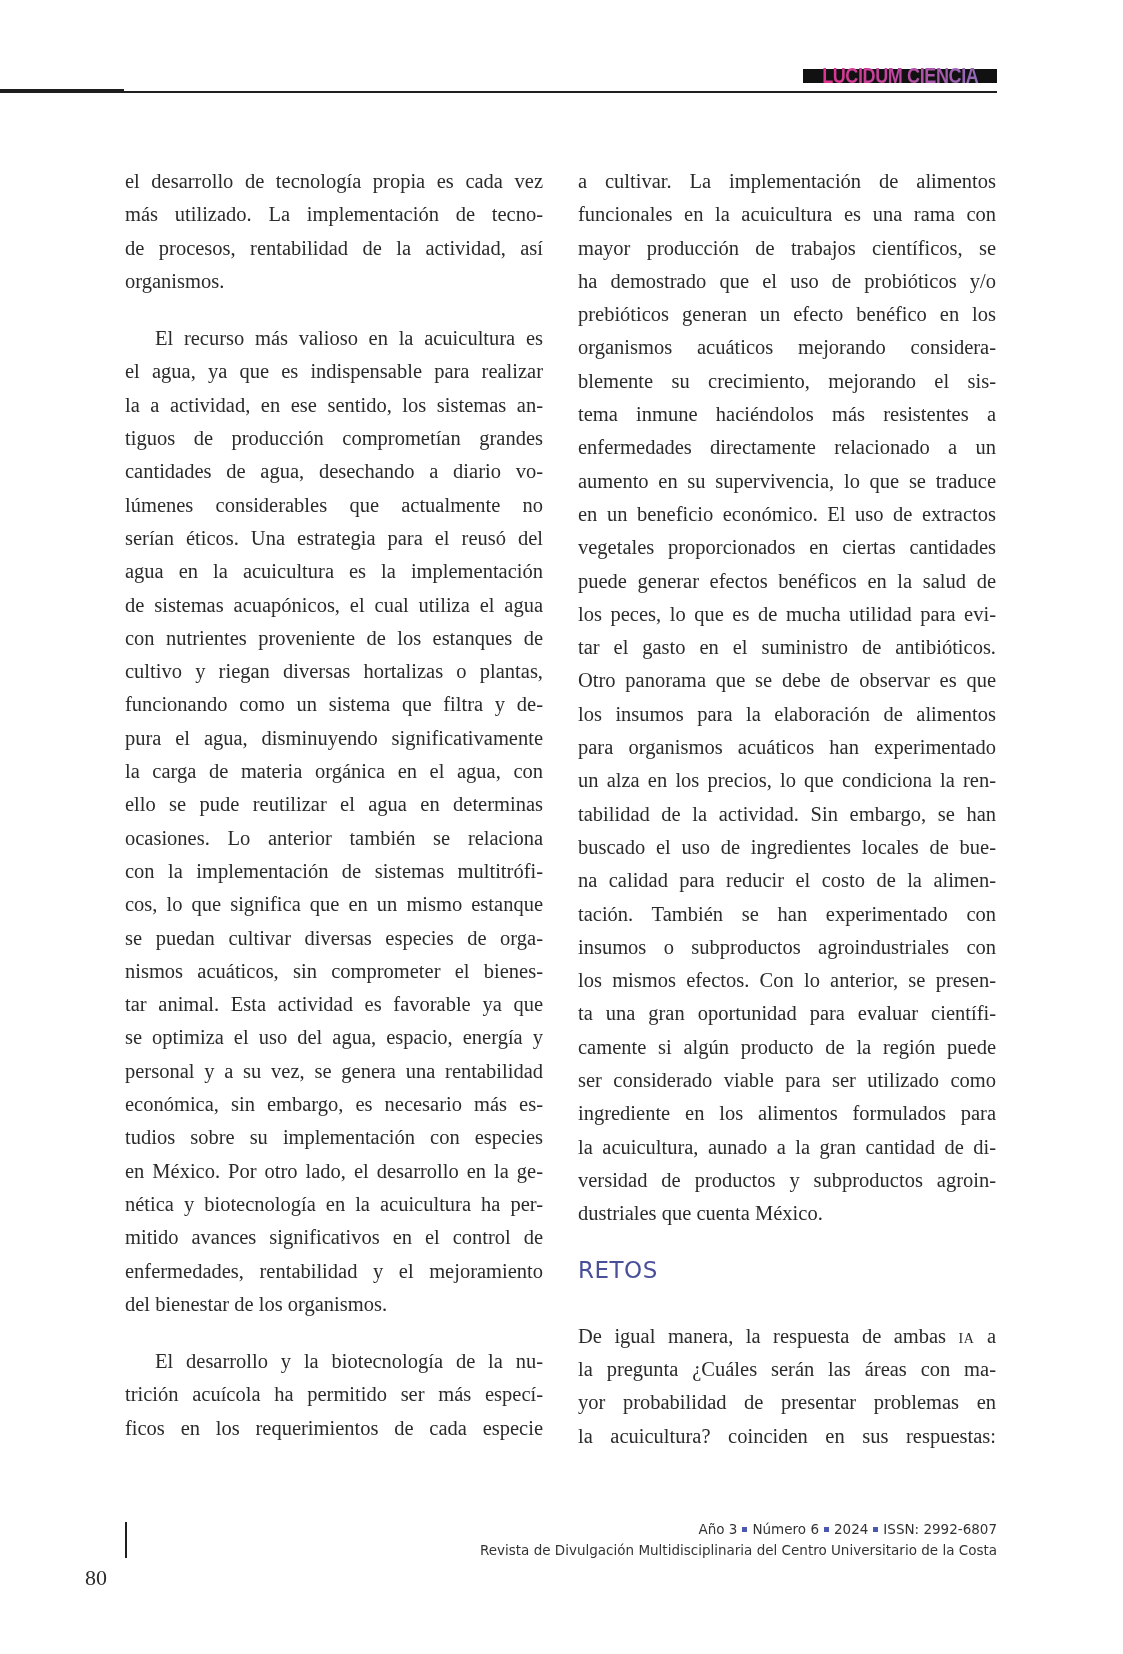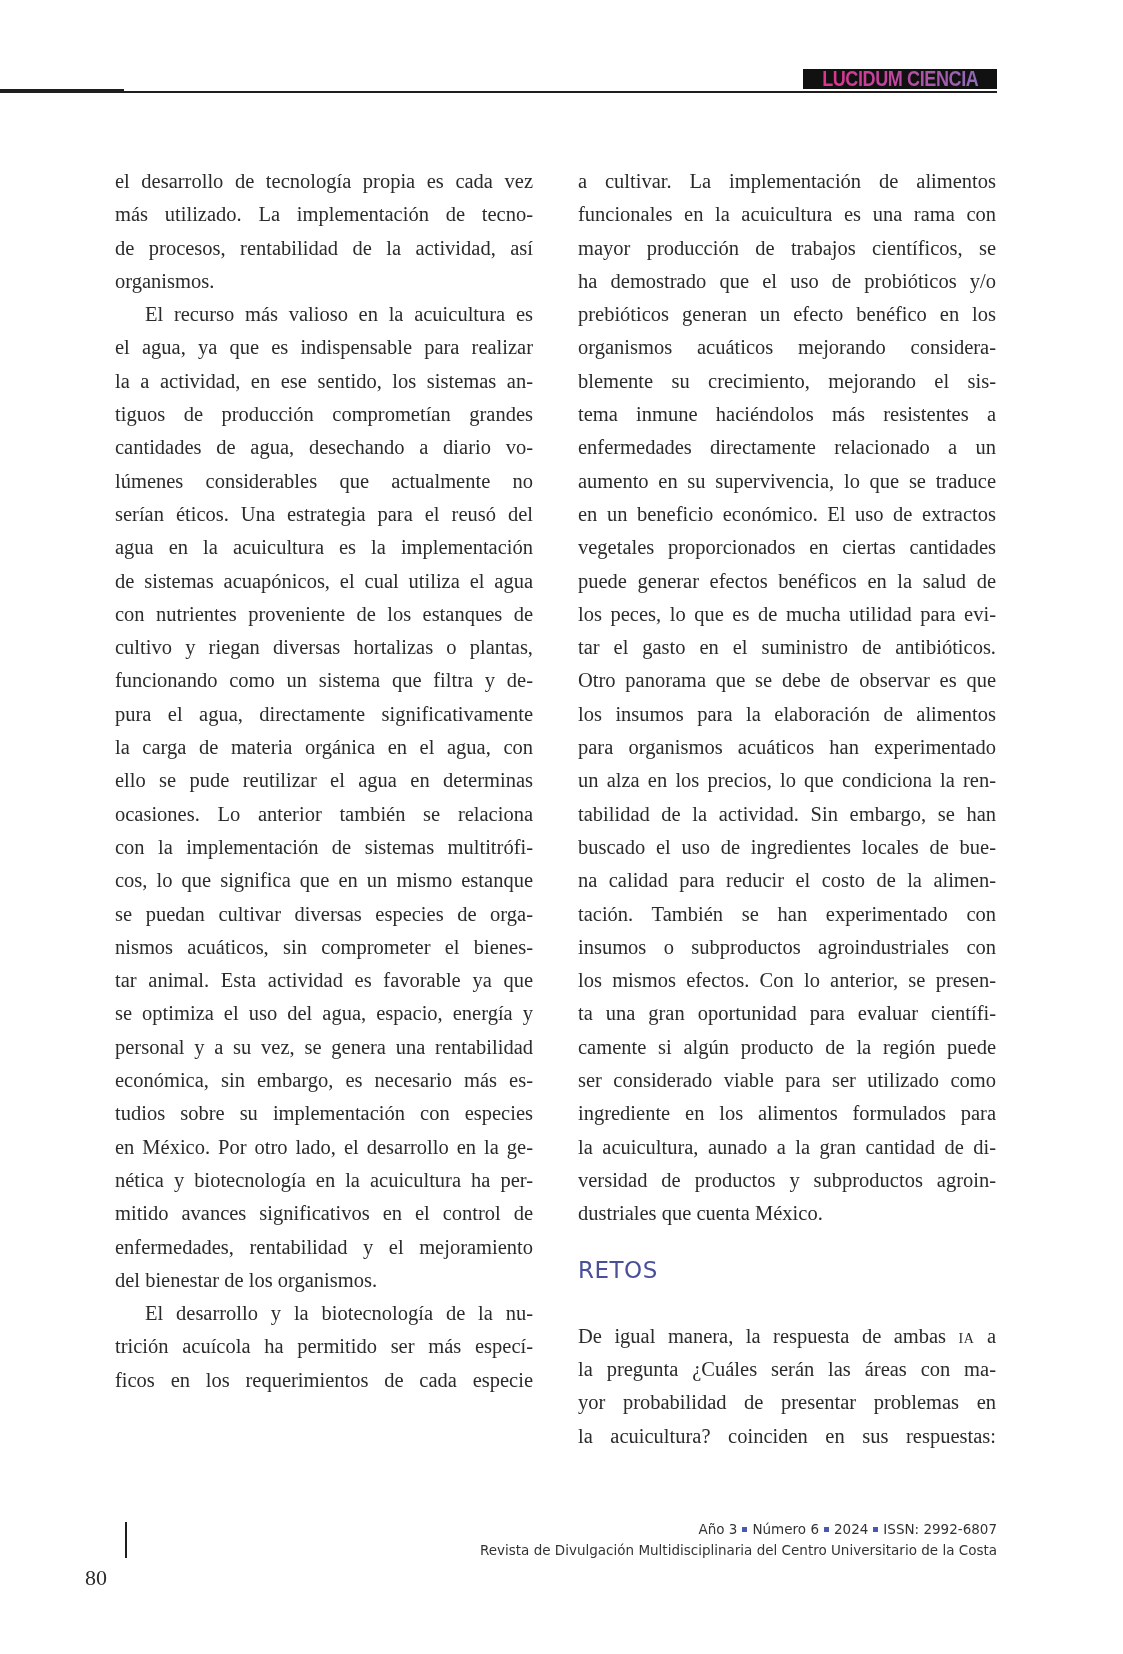--- a/index.html
+++ b/index.html
@@ -1,27 +1,27 @@
 <!DOCTYPE html>
 <html><head>
 <meta charset="utf-8">
 <style>
   html, body { margin:0; padding:0; background:#ffffff; }
   body { width:1123px; height:1654px; position:relative; overflow:hidden; font-family:"DejaVu Serif", serif; color:#2a2a2a; }
   .rule-thick { position:absolute; left:0; top:89px; width:124px; height:4px; background:#1e1e1e; }
   .rule-thin { position:absolute; left:124px; top:91px; width:873px; height:2px; background:#1e1e1e; }
-  .brand { position:absolute; left:803px; top:69px; width:194px; height:20px; background:#111111; display:flex; align-items:center; justify-content:center; }
+  .brand { position:absolute; left:803px; top:69px; width:194px; height:14px; background:#111111; display:flex; align-items:center; justify-content:center; }
   .brand span { font-family:"Liberation Sans", sans-serif; font-weight:bold; font-size:22px; letter-spacing:-0.5px; line-height:24px; transform:scaleX(0.82); white-space:nowrap;
     background:linear-gradient(90deg,#e0338f 0%,#c0469f 45%,#8f6cb8 100%); -webkit-background-clip:text; background-clip:text; color:transparent; }
   .col { position:absolute; top:165px; width:418px; }
-  .col.left { left:115px; }
+  .col.left { left:125px; }
   .col.right { left:578px; }
   .line { font-family:"Liberation Serif", serif; font-size:20.5px; line-height:33.3px; height:33.3px; text-align:justify; text-align-last:justify; white-space:nowrap; overflow:visible; color:#2b2b2b; }
   .line.last { text-align-last:left; }
-  .line.indent { text-indent:30px; }
+  .line.indent { text-indent:30px;margin-top:24px; }
   .sc { font-variant:small-caps; text-transform:lowercase; letter-spacing:0.5px; }
   .heading { font-family:"DejaVu Sans", sans-serif; font-size:23px; color:#4a4f9a; letter-spacing:0.5px; height:33.3px; line-height:33.3px; margin-top:23px; margin-bottom:33px; }
   .footer-num { position:absolute; left:85px; top:1525px; font-family:"Liberation Serif", serif; font-size:22px; color:#2b2b2b;margin-top:40px; }
   .footer-bar { position:absolute; left:125px; top:1522px; width:2px; height:36px; background:#1e1e1e; }
   .footer-right { position:absolute; right:126px; top:1519px; text-align:right; font-family:"DejaVu Sans", sans-serif; font-size:13.5px; color:#333; line-height:21px; }
   .sq { display:inline-block; width:5px; height:5px; background:#4a58b0; vertical-align:middle; margin:0 5px; position:relative; top:-1px; }
 </style>
 </head>
 <body>
 
@@ -41,21 +41,21 @@
     <div class="line">la a actividad, en ese sentido, los sistemas an-</div>
     <div class="line">tiguos de producción comprometían grandes</div>
     <div class="line">cantidades de agua, desechando a diario vo-</div>
     <div class="line">lúmenes considerables que actualmente no</div>
     <div class="line">serían éticos. Una estrategia para el reusó del</div>
     <div class="line">agua en la acuicultura es la implementación</div>
     <div class="line">de sistemas acuapónicos, el cual utiliza el agua</div>
     <div class="line">con nutrientes proveniente de los estanques de</div>
     <div class="line">cultivo y riegan diversas hortalizas o plantas,</div>
     <div class="line">funcionando como un sistema que filtra y de-</div>
-    <div class="line">pura el agua, directamente significativamente</div>
+    <div class="line">pura el agua, disminuyendo significativamente</div>
     <div class="line">la carga de materia orgánica en el agua, con</div>
     <div class="line">ello se pude reutilizar el agua en determinas</div>
     <div class="line">ocasiones. Lo anterior también se relaciona</div>
     <div class="line">con la implementación de sistemas multitrófi-</div>
     <div class="line">cos, lo que significa que en un mismo estanque</div>
     <div class="line">se puedan cultivar diversas especies de orga-</div>
     <div class="line">nismos acuáticos, sin comprometer el bienes-</div>
     <div class="line">tar animal. Esta actividad es favorable ya que</div>
     <div class="line">se optimiza el uso del agua, espacio, energía y</div>
     <div class="line">personal y a su vez, se genera una rentabilidad</div>

